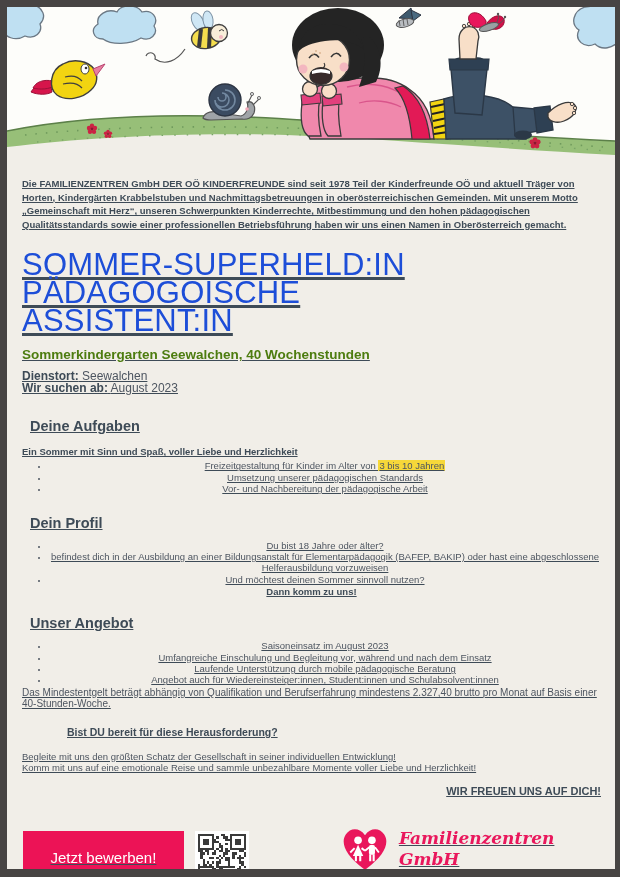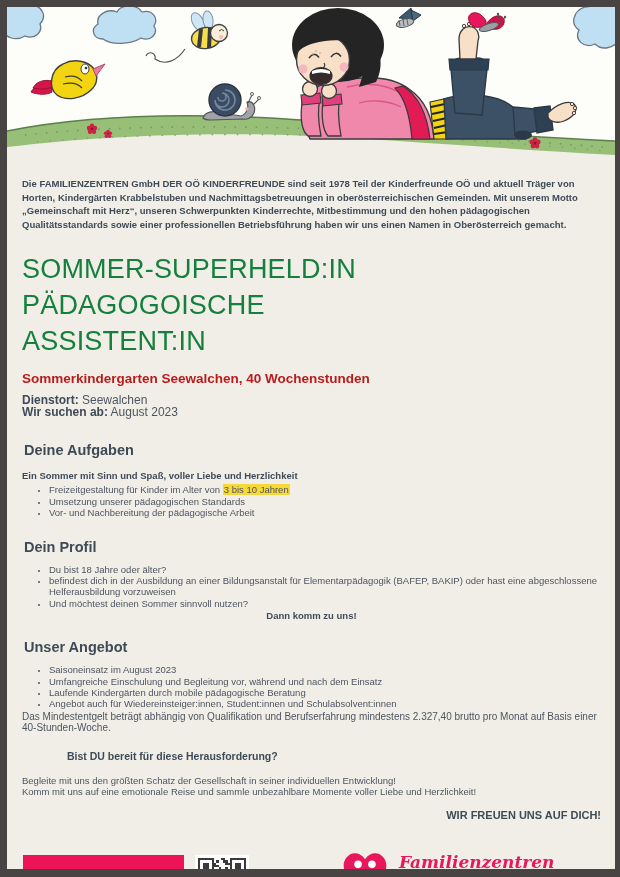--- a/index.html
+++ b/index.html
@@ -1,35 +1,35 @@
 <!DOCTYPE html>
 <html><head>
 <meta charset="utf-8">
 <style>
   html,body{margin:0;padding:0;background:#ffffff;}
   .page{
     width:620px;height:877px;box-sizing:border-box;
     border-style:solid;border-color:#474443;border-width:7px 5px 8px 7px;
     background:#f1eee8;overflow:hidden;position:relative;
-    font-family:"Liberation Sans", sans-serif;color:#3e4b57;
+    font-family:"Liberation Sans", sans-serif;color:#3e4b57;text-decoration:underline;
   }
   .hero{display:block;width:608px;height:153px;}
   .inner{padding:0 14px 0 15px;}
   .intro{margin:17px 0 0 0;width:579px;font-size:9.5px;line-height:13.6px;font-weight:bold;color:#3e4b57;}
-  .title{margin:20px 0 0 0;font-size:27px;line-height:36px;font-weight:400;color:#15803d;letter-spacing:.2px;}
+  .title{margin:20px 0 0 0;font-size:31px;line-height:28px;font-weight:400;color:#1d4ed8;letter-spacing:.2px;}
   .title span{display:block;}
-  .subtitle{margin:12px 0 0 0;font-size:13.5px;font-weight:bold;color:#b91c1c;}
+  .subtitle{margin:12px 0 0 0;font-size:13.5px;font-weight:bold;color:#4d7c0f;}
   .meta{margin:9px 0 0 0;font-size:12px;line-height:11.5px;color:#4d5560;}
   .meta b{color:#3e4b57;}
-  h2{margin:2px;font-size:14.5px;font-weight:bold;color:#3e4b57;}
+  h2{margin:8px;font-size:14.5px;font-weight:bold;color:#3e4b57;}
   .h-aufgaben{margin-top:24px;}
   .h-profil{margin-top:20px;}
   .h-angebot{margin-top:18px;}
   .lead{margin:12px 0 0 0;font-size:9.5px;font-weight:bold;color:#3e4b57;}
-  ul{margin:3px 0 0 0;padding:0 0 0 27px;}
+  ul{margin:3px 0 0 0;padding:0 0 0 27px;text-align:center;}
   .mt9{margin-top:9px;}
   li{font-size:9.5px;line-height:11.4px;color:#4d5560;}
   li::marker{font-size:8px;color:#4d5560;}
   mark{background:#f6d839;color:inherit;padding:0 1px;}
   .center-cta{margin:1px 0 0 0;text-align:center;font-size:9.5px;font-weight:bold;color:#3e4b57;}
   .note{margin:1px 0 0 0;width:592px;font-size:10px;line-height:11.4px;color:#4d5560;}
   .question{margin:16px 0 0 0;font-size:10.5px;font-weight:bold;color:#3e4b57;padding-left:45px;}
   .closing{margin:13px 0 0 0;font-size:9.5px;line-height:11.4px;color:#4d5560;}
   .shout{margin:12px 0 0 0;font-size:11px;font-weight:bold;color:#3e4b57;text-align:right;}
   .footer{display:flex;align-items:flex-start;margin:34px 0 0 16px;}
@@ -223,21 +223,21 @@
       <li>Du bist 18 Jahre oder älter?</li>
       <li>befindest dich in der Ausbildung an einer Bildungsanstalt für Elementarpädagogik (BAFEP, BAKIP) oder hast eine abgeschlossene Helferausbildung vorzuweisen</li>
       <li>Und möchtest deinen Sommer sinnvoll nutzen?</li>
     </ul>
     <p class="center-cta">Dann komm zu uns!</p>
 
     <h2 class="h-angebot">Unser Angebot</h2>
     <ul class="mt9">
       <li>Saisoneinsatz im August 2023</li>
       <li>Umfangreiche Einschulung und Begleitung vor, während und nach dem Einsatz</li>
-      <li>Laufende Kindergärten durch mobile pädagogische Beratung</li>
+      <li>Laufende Unterstützung durch mobile pädagogische Beratung</li>
       <li>Angebot auch für Wiedereinsteiger:innen, Student:innen und Schulabsolvent:innen</li>
     </ul>
     <p class="note">Das Mindestentgelt beträgt abhängig von Qualifikation und Berufserfahrung mindestens 2.327,40 brutto pro Monat auf Basis einer 40-Stunden-Woche.</p>
 
     <p class="question">Bist DU bereit für diese Herausforderung?</p>
     <p class="closing"><span>Begleite mit uns den größten Schatz der Gesellschaft in seiner individuellen Entwicklung!</span><br><span>Komm mit uns auf eine emotionale Reise und sammle unbezahlbare Momente voller Liebe und Herzlichkeit!</span></p>
     <p class="shout">WIR FREUEN UNS AUF DICH!</p>
   </div>
 
   <div class="footer">

